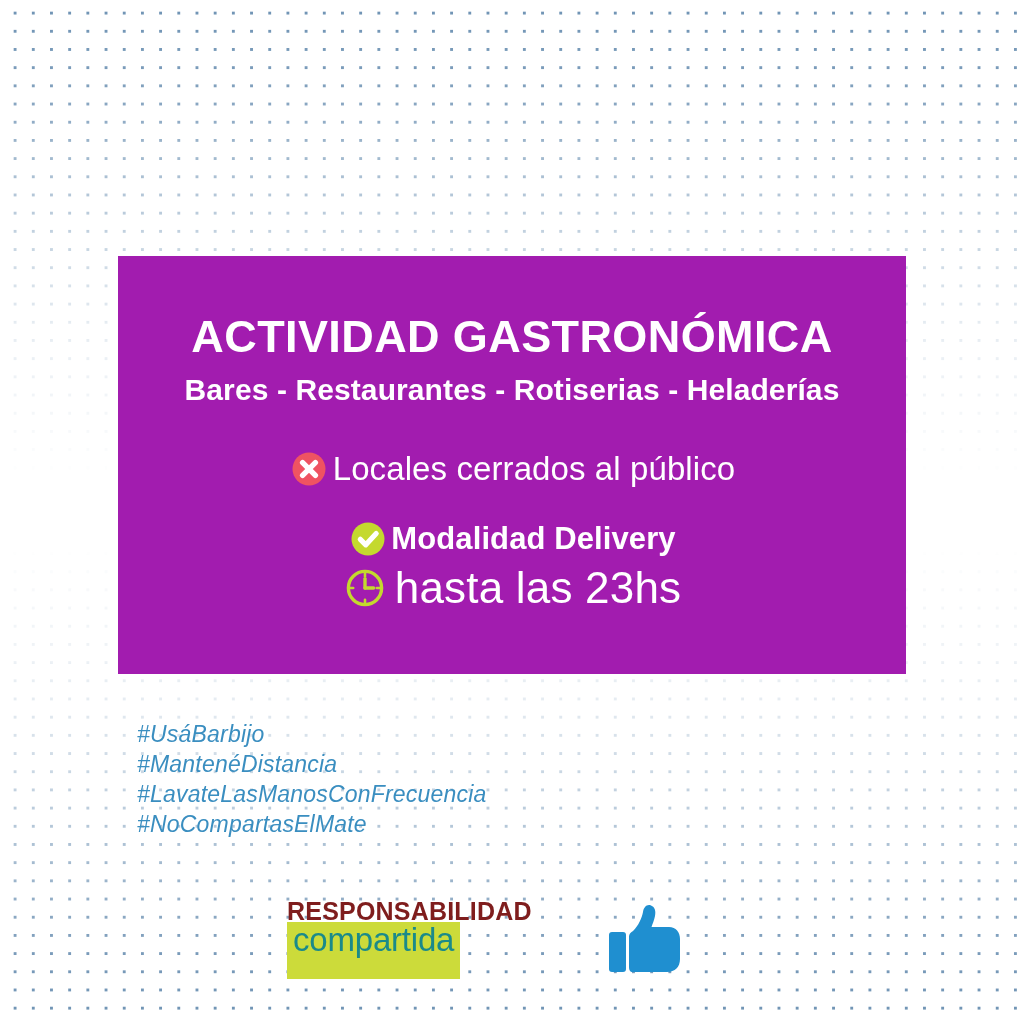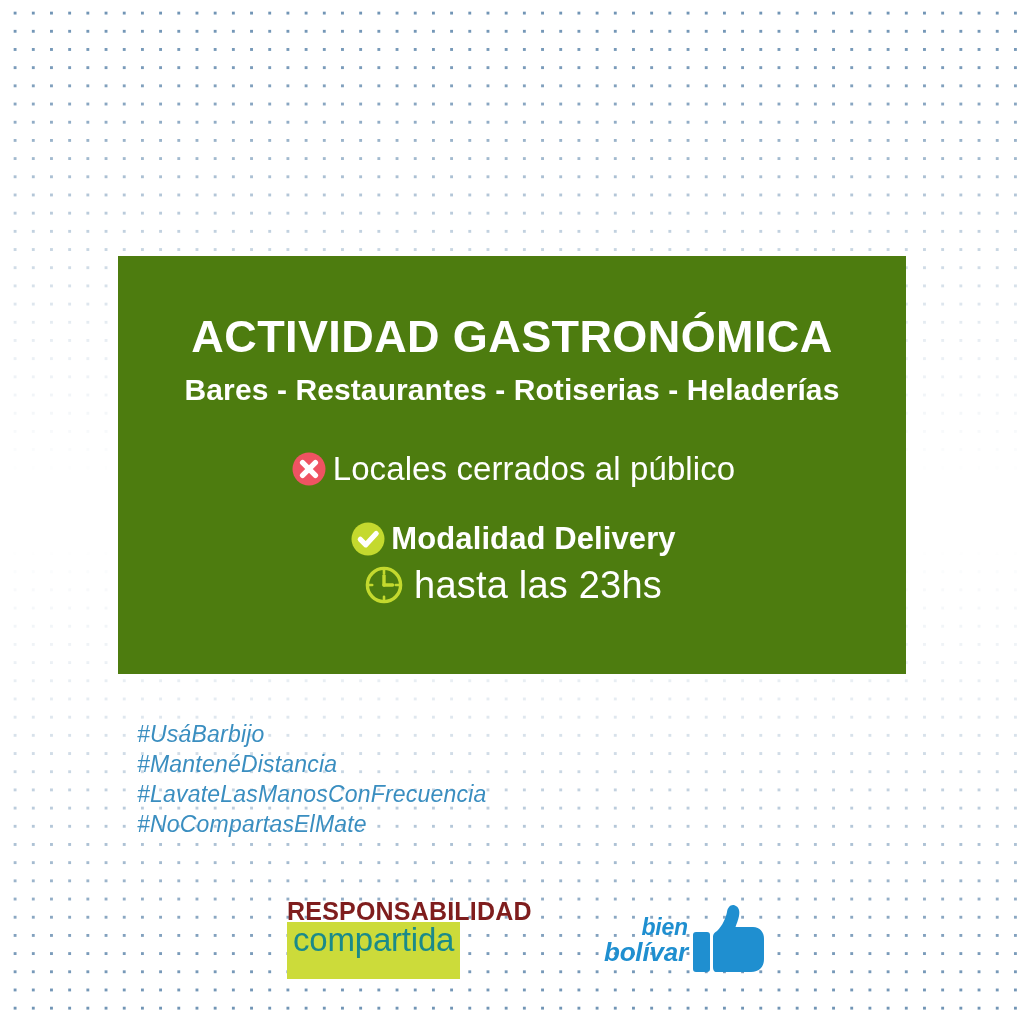--- a/index.html
+++ b/index.html
@@ -42,21 +42,21 @@
     mask-image: linear-gradient(to top, rgba(0,0,0,1) 0%, rgba(0,0,0,0.92) 14%, rgba(0,0,0,0.55) 36%, rgba(0,0,0,0.18) 62%, rgba(0,0,0,0) 92%);
   }
 
   
   .card {
     position: absolute;
     left: 118px;
     top: 256px;
     width: 788px;
     height: 418px;
-    background: #4d7c0f;
+    background: #a21caf;
     text-align: center;
     color: #ffffff;
   }
 
   .card-title {
     margin: 0;
     padding-top: 57px;
     font-size: 45px;
     font-weight: bold;
     letter-spacing: 0.4px;
@@ -87,21 +87,21 @@
     font-size: 33px;
     font-weight: normal;
     letter-spacing: 0.1px;
   }
   .row-delivery .row-label {
     font-size: 31px;
     font-weight: bold;
     letter-spacing: 0.1px;
   }
   .row-hours .row-label {
-    font-size: 38px;
+    font-size: 44px;
     font-weight: normal;
     letter-spacing: 0.2px;
   }
 
   .icon-x, .icon-check, .icon-clock {
     flex: 0 0 auto;
     display: block;
   }
   .icon-x     { margin-right: 4px; }
   .icon-check { margin-right: 3px; }
@@ -233,24 +233,20 @@
   <div class="footer">
 
     <div class="logo-responsabilidad">
       <div class="logo-resp-top">RESPONSABILIDAD</div>
       <div class="logo-resp-bottom-wrap">
         <div class="logo-resp-bottom">compartida</div>
       </div>
     </div>
 
     <div class="logo-bolivar">
-      <div class="logo-bolivar-text">
-        <div class="l1">bien</div>
-        <div class="l2">bolívar</div>
-      </div>
       <svg class="logo-bolivar-mark" width="78" height="72" viewBox="0 0 78 72">
         <rect x="4" y="28" width="17" height="40" rx="3" fill="#1f8fd0"></rect>
         <path d="M27 68 C27 68 24 68 24 63 L24 33 C24 29 27 28 29 26
                  C33 22 37 14 38 8 C38.8 3 42 0 46 1.5
                  C50 3 51 7 50 12 C49.2 16 47.5 20 46.5 23
                  L64 23 C71 23 75 28 75 35 L75 55
                  C75 63 70 68 62 68 Z" fill="#1f8fd0"></path>
       </svg>
     </div>
 

